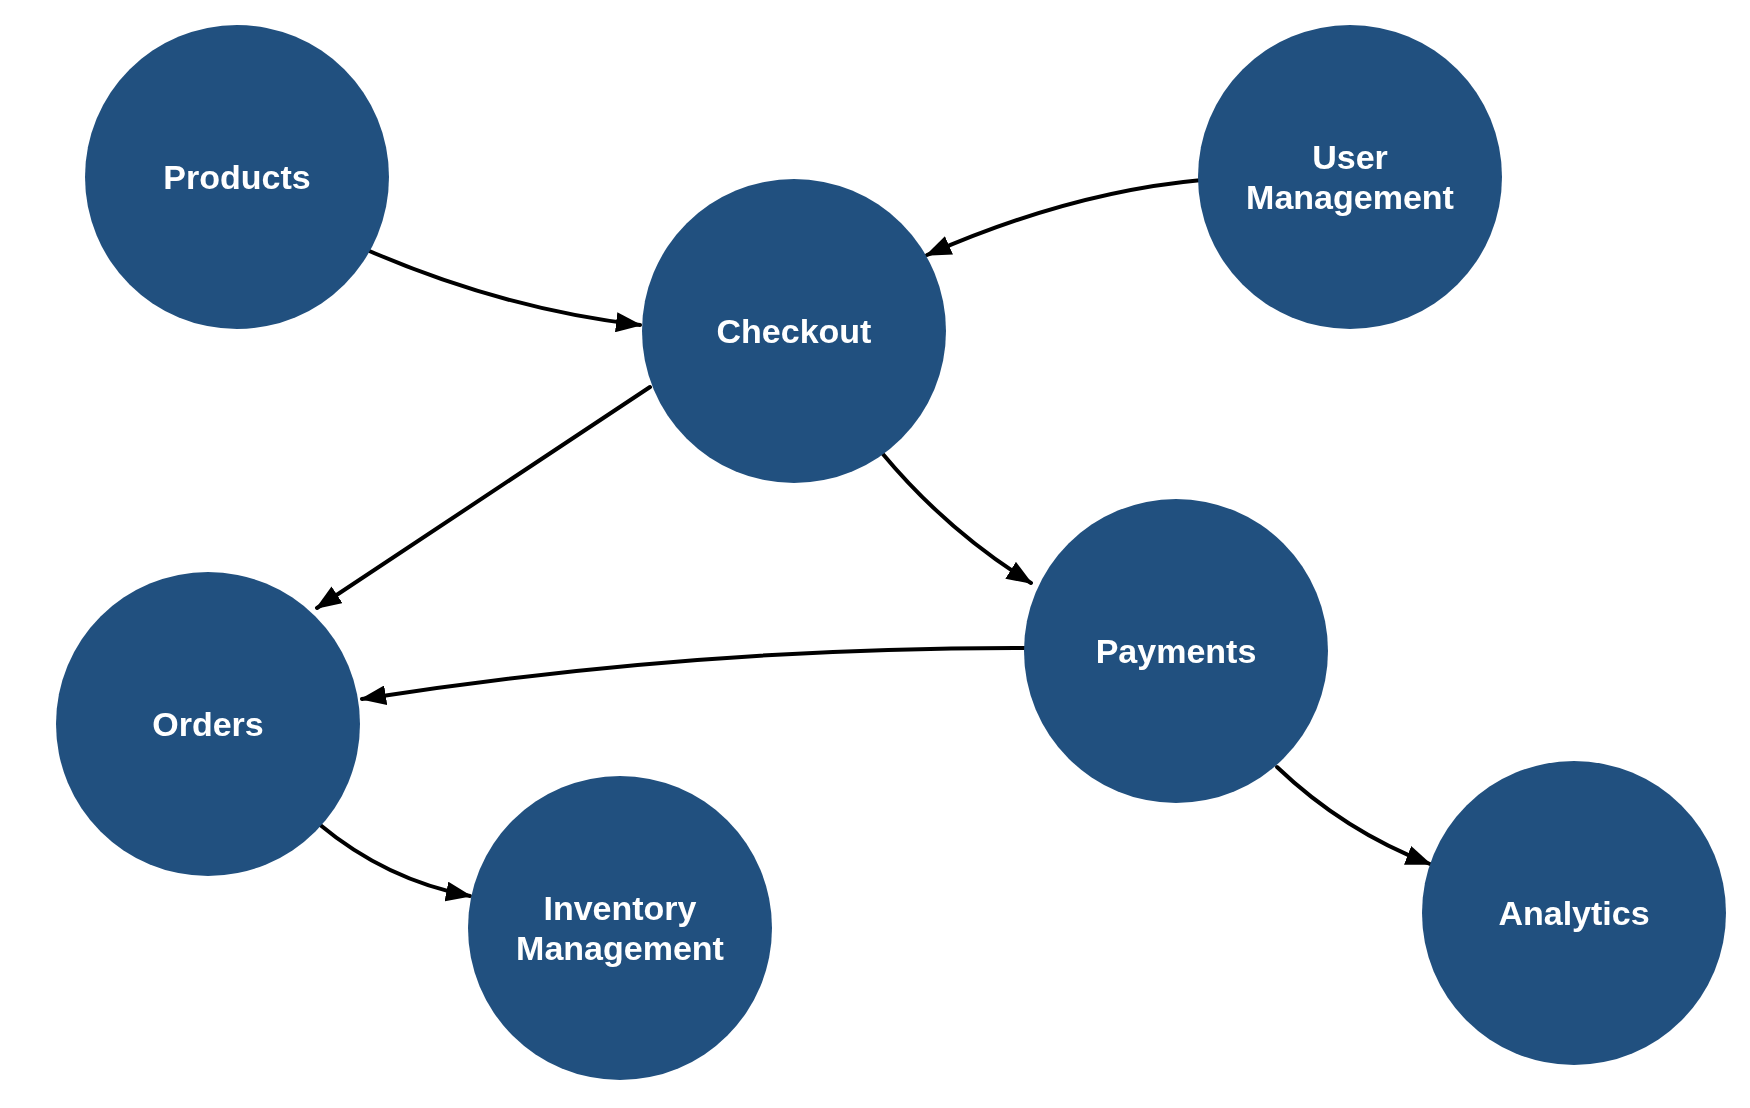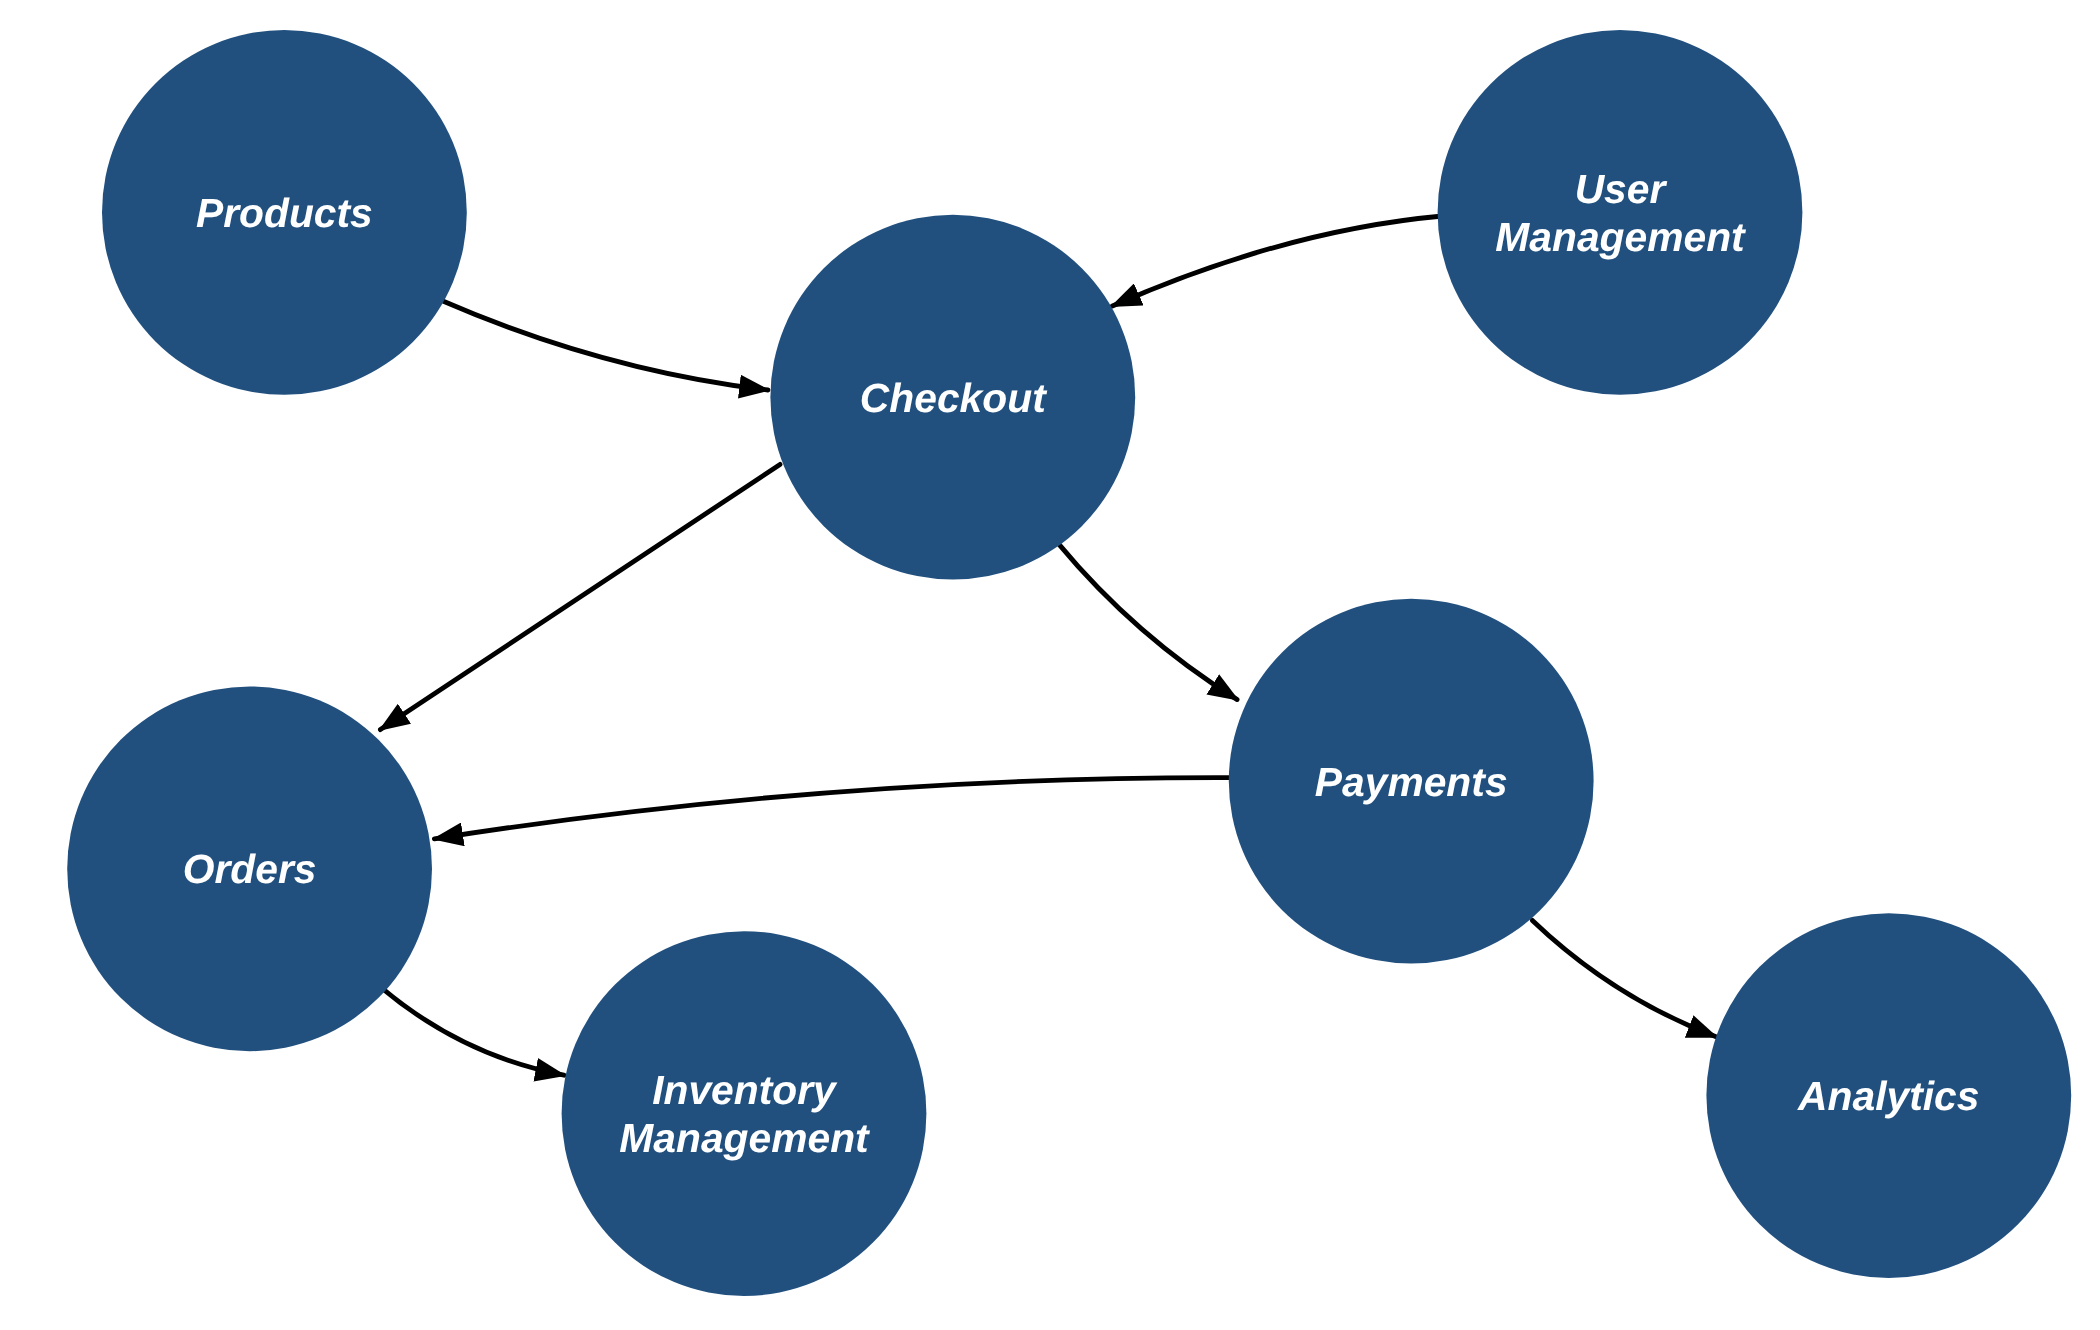--- a/index.html
+++ b/index.html
@@ -7,21 +7,20 @@
     padding: 0;
     background: #ffffff;
   }
   .canvas {
     position: relative;
     width: 1734px;
     height: 1108px;
     background: #ffffff;
     overflow: hidden;
     font-family: "Liberation Sans", sans-serif;
-    font-style: italic;
   }
   svg {
     display: block;
     width: 1750px;
     height: 1108px;
   }
   .node circle {
     cursor: pointer;
   }
   .node text {

